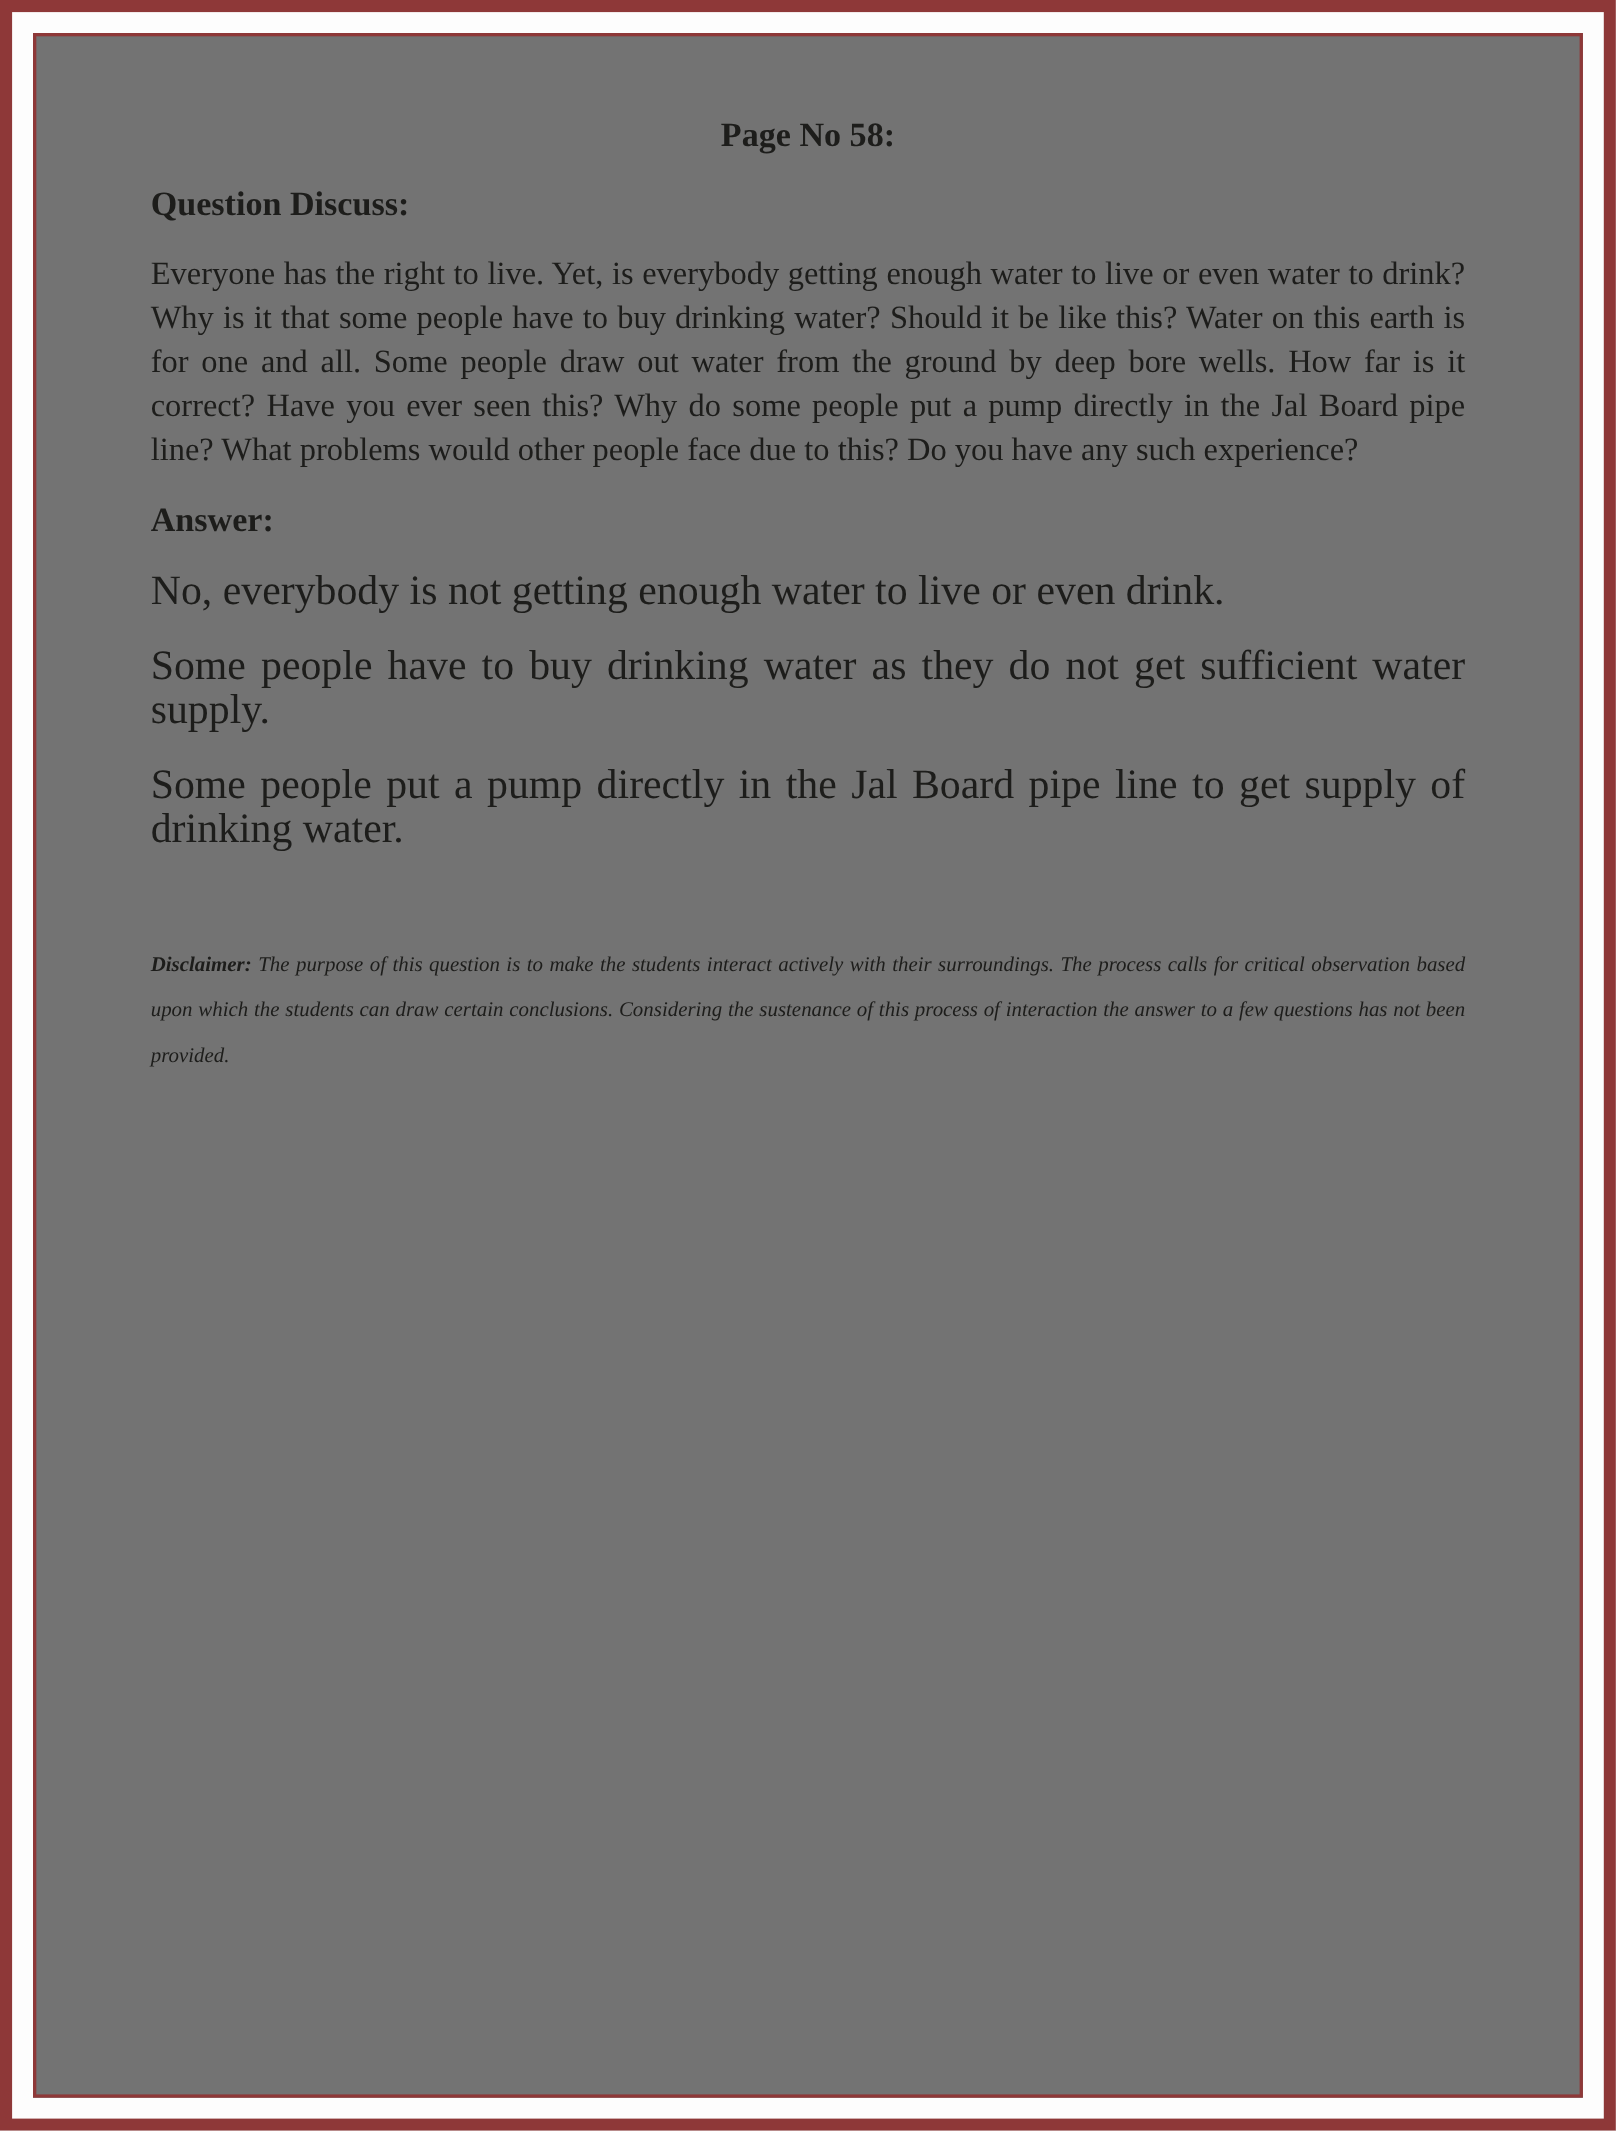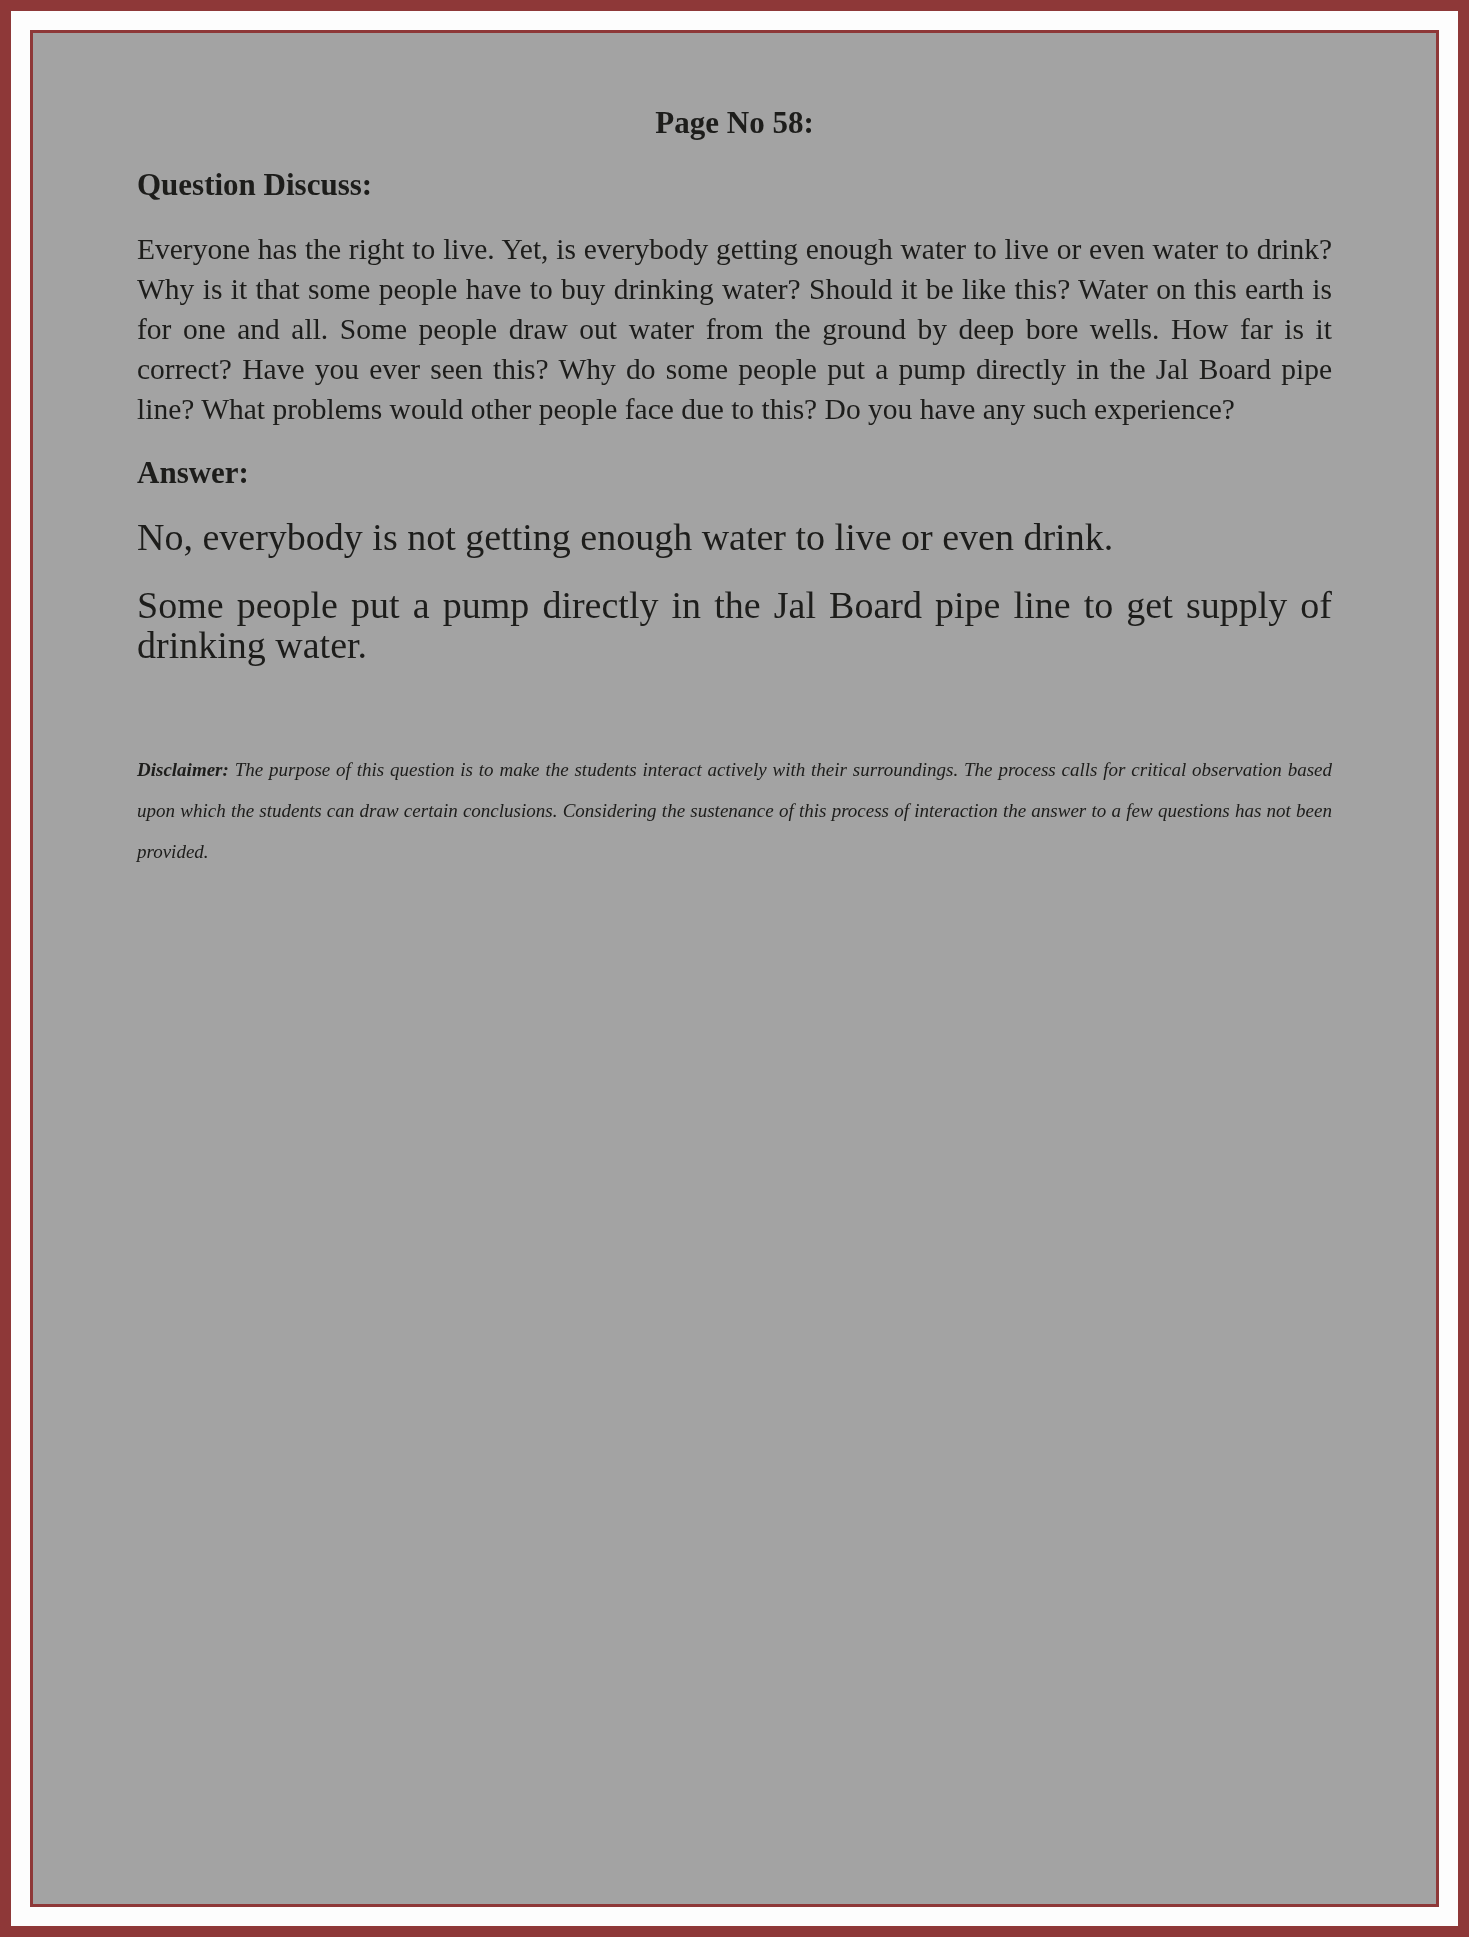--- a/index.html
+++ b/index.html
@@ -21,21 +21,21 @@
     box-sizing:border-box;
     border:11px solid var(--border-color);
     padding:19px;
     background:#fdfdfd;
   }
   .page-inner{
     width:100%;
     height:100%;
     box-sizing:border-box;
     border:3px solid var(--border-color);
-    background:#a3a3a3;
+    background:#737373;
     padding:72px 104px 60px 104px;
     overflow:hidden;
   }
   .page-title{
     text-align:center;
     font-weight:bold;
     font-size:31px;
     margin:0 0 26px 0;
   }
   .section-heading{
@@ -81,20 +81,21 @@
     <div class="page-title">Page No 58:</div>
 
     <div class="section-heading">Question Discuss:</div>
 
     <p class="body-paragraph">Everyone has the right to live. Yet, is everybody getting enough water to live or even water to drink? Why is it that some people have to buy drinking water? Should it be like this? Water on this earth is for one and all. Some people draw out water from the ground by deep bore wells. How far is it correct? Have you ever seen this? Why do some people put a pump directly in the Jal Board pipe line? What problems would other people face due to this? Do you have any such experience?</p>
 
     <div class="section-heading">Answer:</div>
 
     <p class="answer-paragraph">No, everybody is not getting enough water to live or even drink.</p>
 
+    <p class="answer-paragraph">Some people have to buy drinking water as they do not get sufficient water supply.</p>
 
     <p class="answer-paragraph">Some people put a pump directly in the Jal Board pipe line to get supply of drinking water.</p>
 
 
     <p class="disclaimer-paragraph"><span class="disclaimer-label">Disclaimer:</span><span> The purpose of this question is to make the students interact actively with their surroundings. The process calls for critical observation based upon which the students can draw certain conclusions. Considering the sustenance of this process of interaction the answer to a few questions has not been provided.</span></p>
 
 
   </div>
 </div>
 

